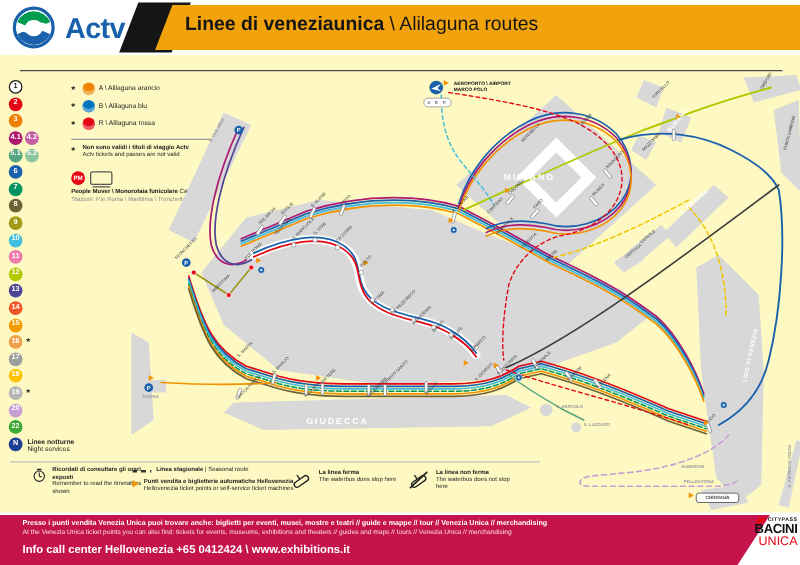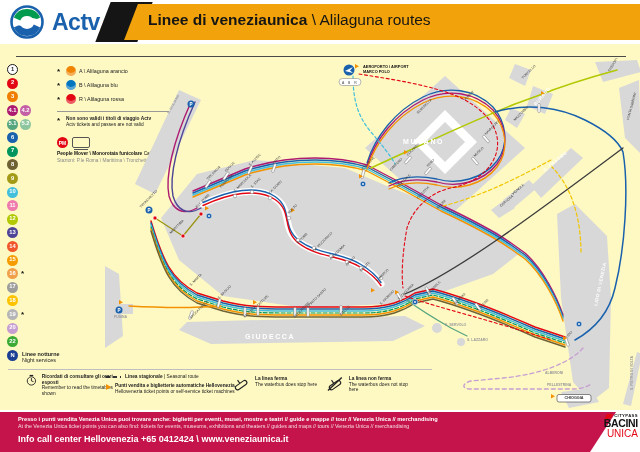--- a/index.html
+++ b/index.html
@@ -493,21 +493,21 @@
       <span class="blb">La linea non ferma</span><br>
       <span>The waterbus does not stop here</span>
     </div>
   </div>
 
   <div class="footer">
     <div class="fband"></div>
     <div class="ftext">
       <div class="fl1">Presso i punti vendita Venezia Unica puoi trovare anche: biglietti per eventi, musei, mostre e teatri // guide e mappe // tour // Venezia Unica // merchandising</div>
       <div class="fl2">At the Venezia Unica ticket points you can also find: tickets for events, museums, exhibitions and theaters // guides and maps // tours // Venezia Unica // merchandising</div>
-      <div class="fl3"><span>Info call center Hellovenezia +65 0412424</span><span> \ </span><span>www.veneziaunica.it</span></div>
+      <div class="fl3"><span>Info call center Hellovenezia +65 0412424</span><span> \ </span><span>www.exhibitions.it</span></div>
     </div>
   </div>
   <div class="flogo">
     <div class="citypass">
       <span class="flag"></span>
       <span>CITYPASS</span>
     </div>
     <div class="ven"><span>BACINI</span><span class="eacc"></span></div>
     <div class="uni">UNICA</div>
   </div>

